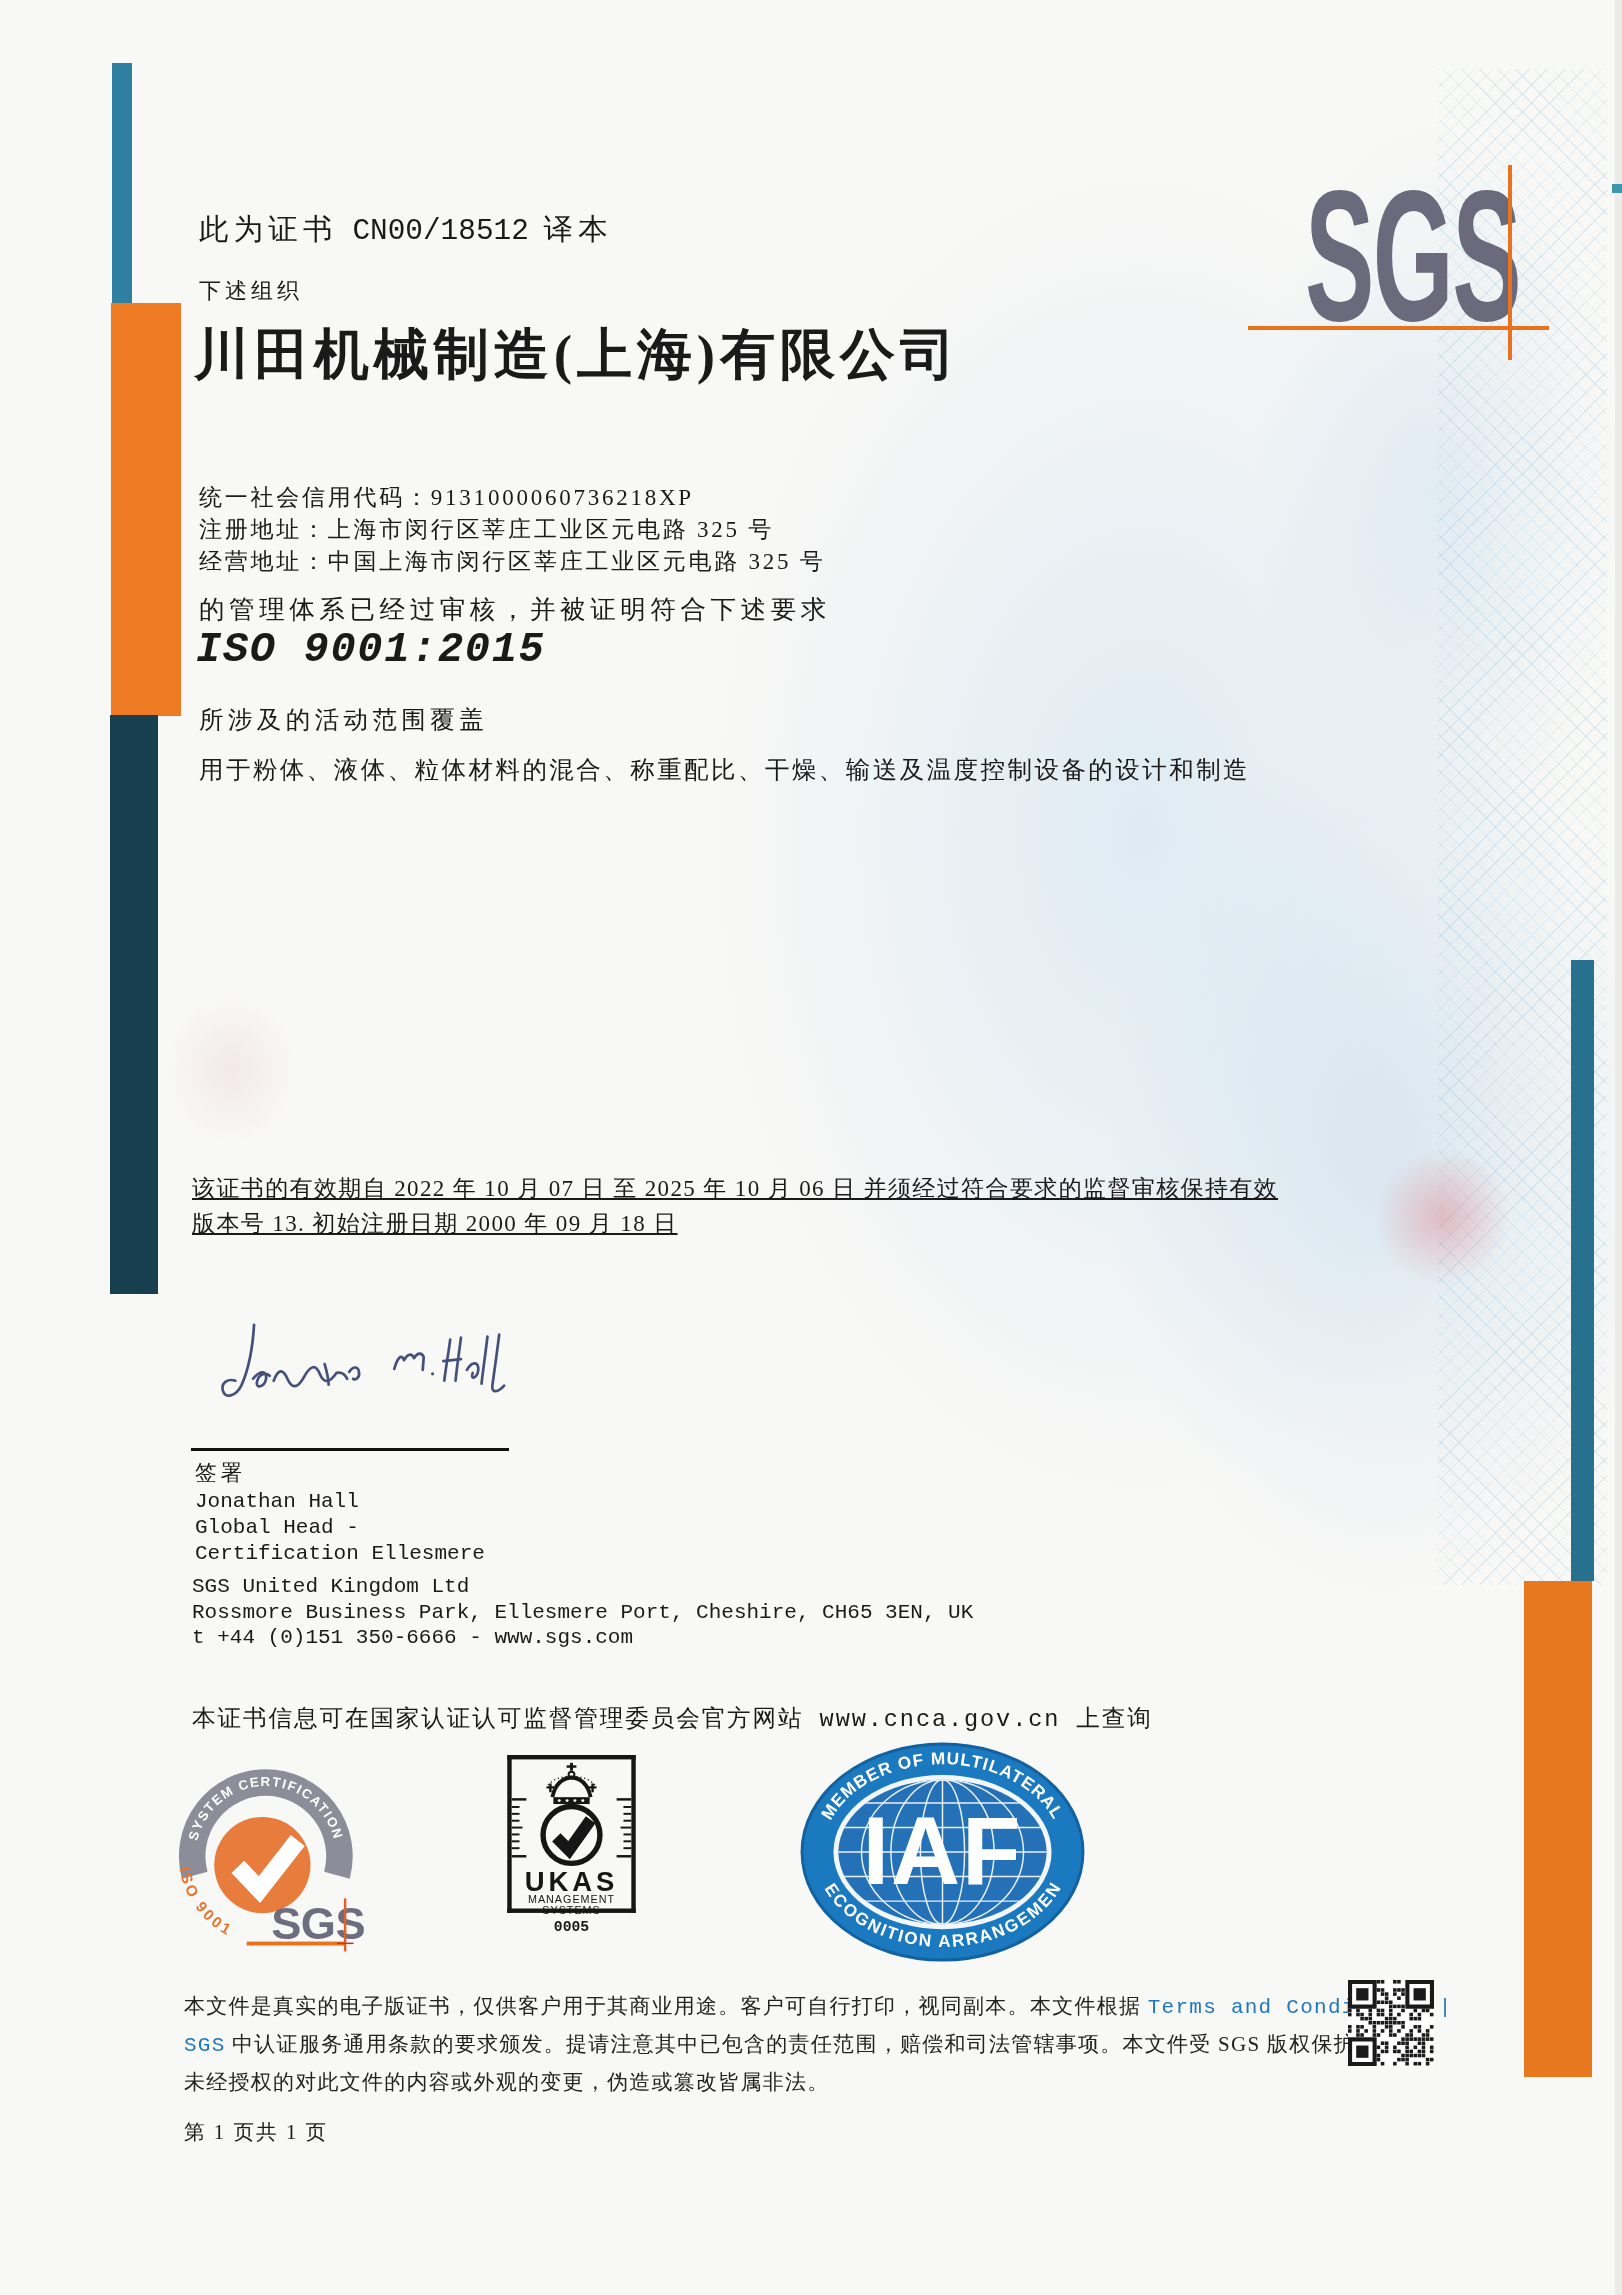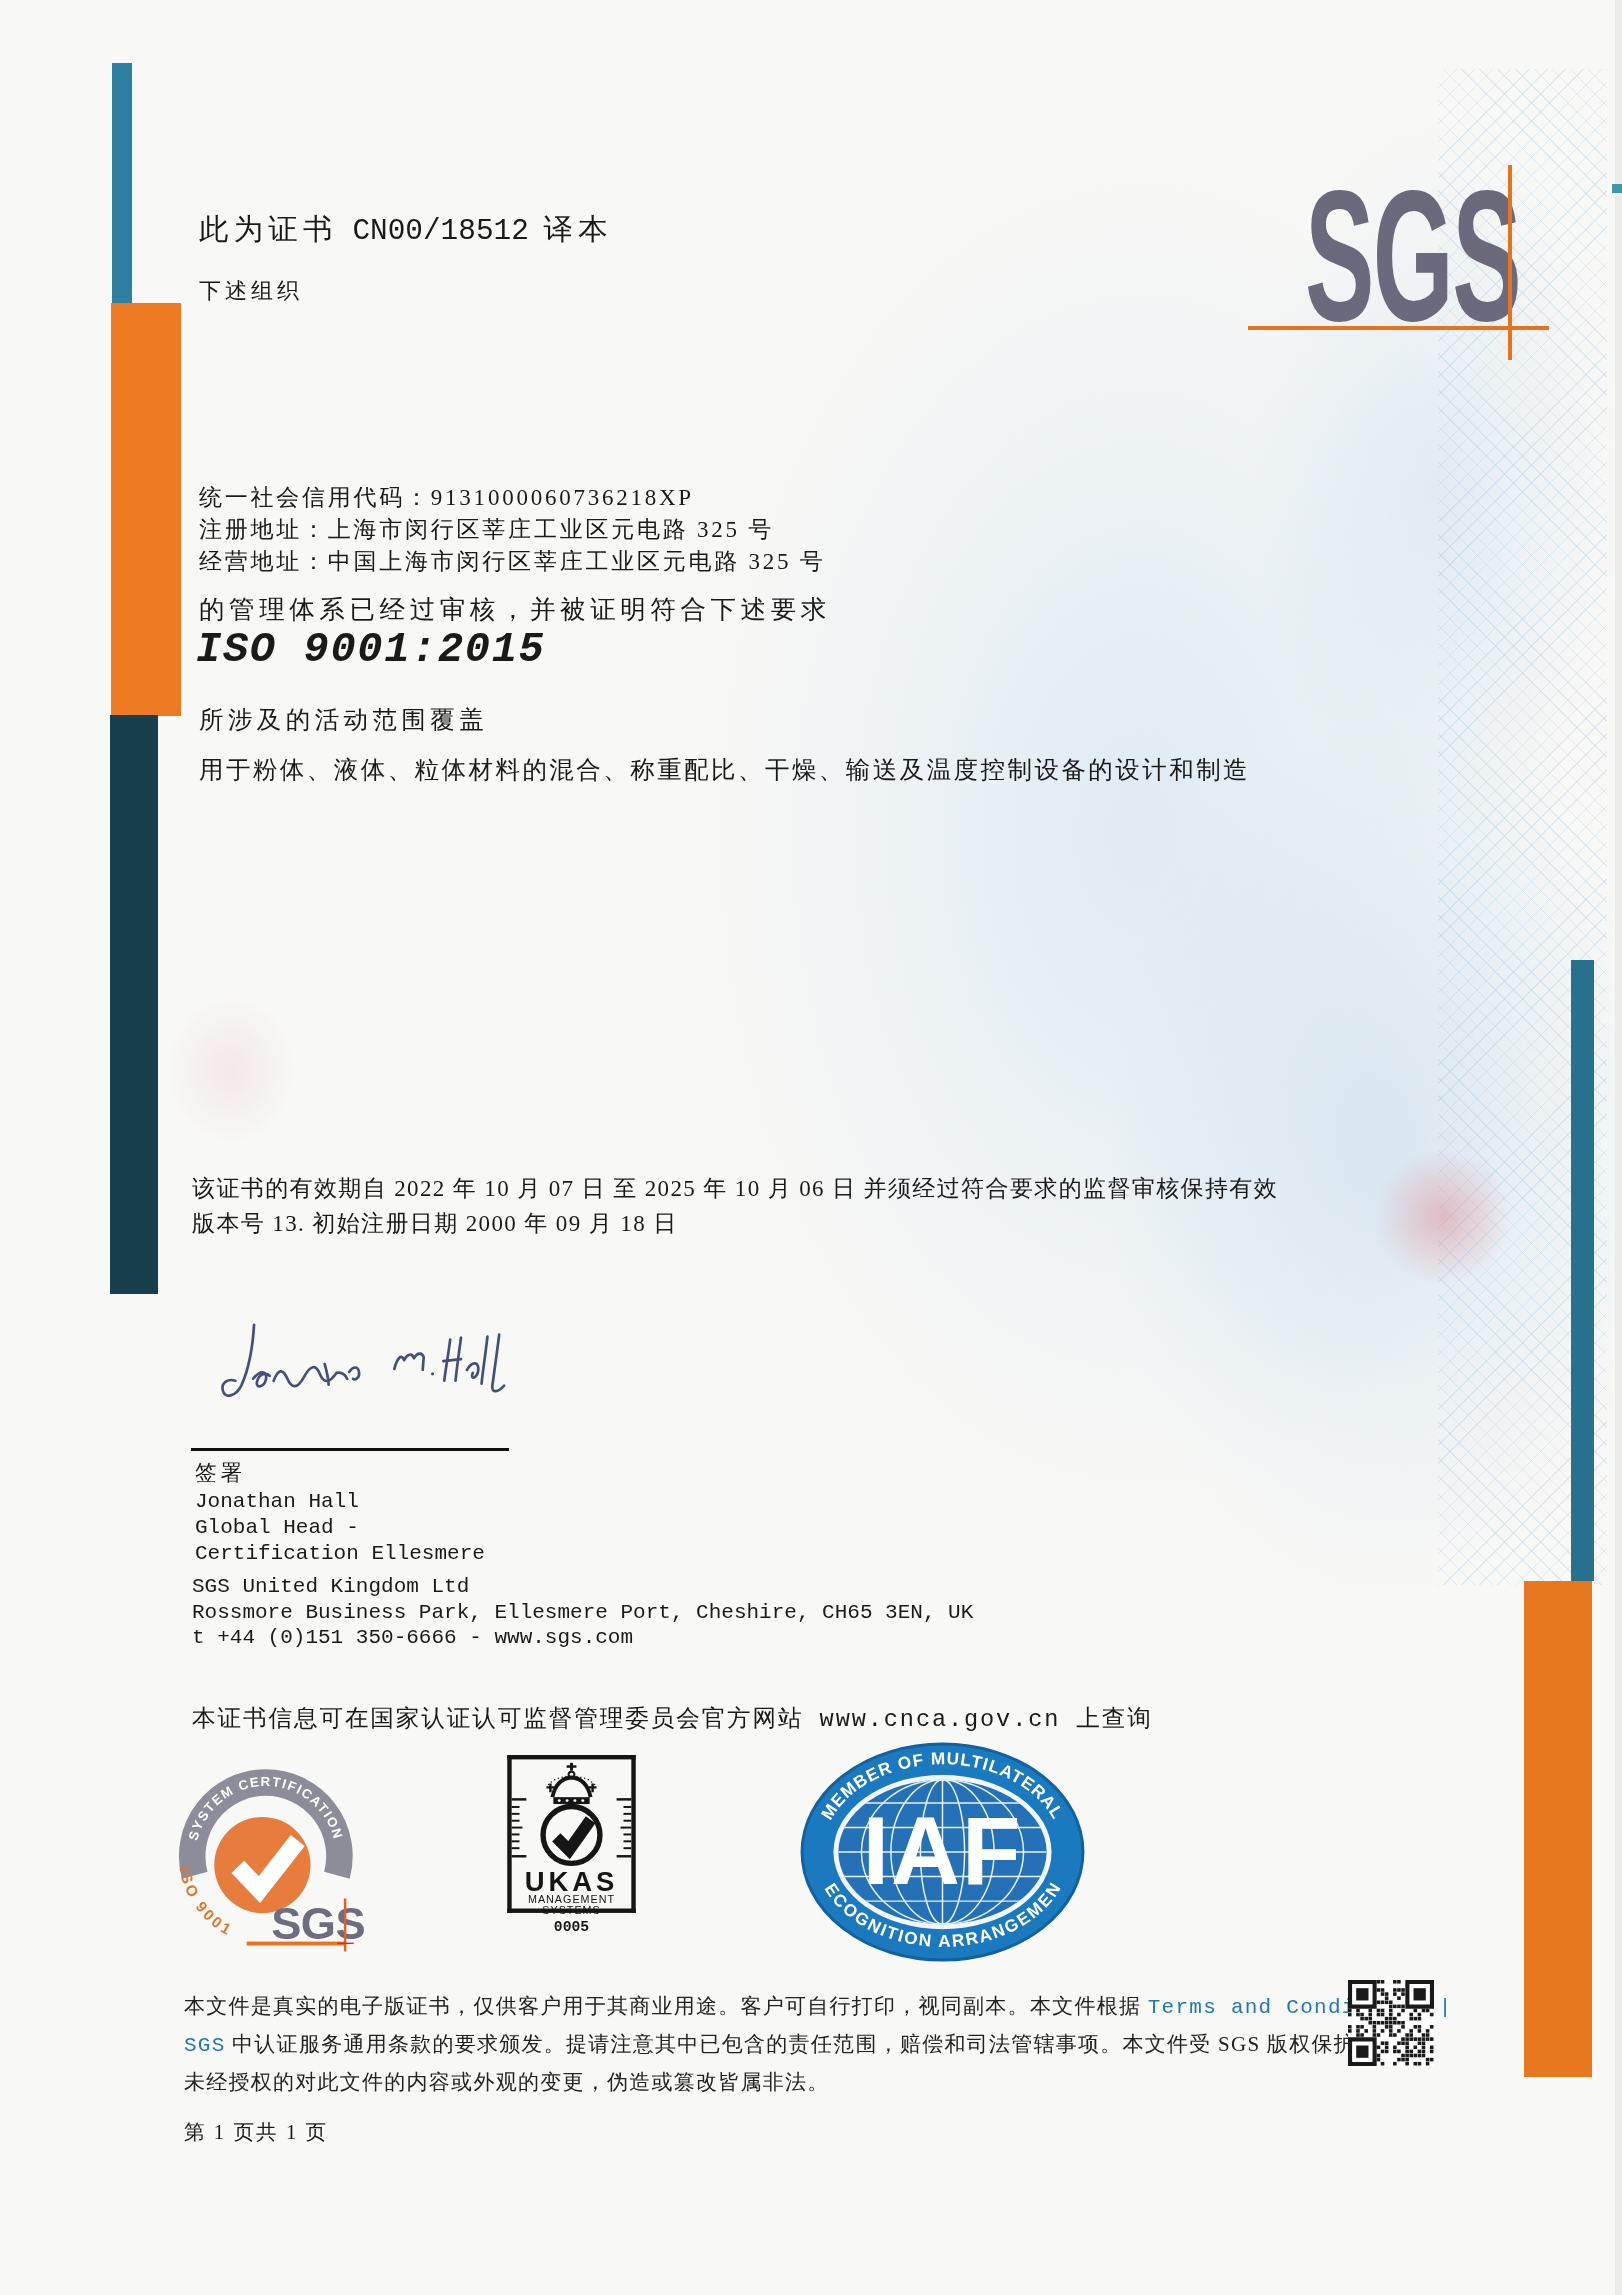--- a/index.html
+++ b/index.html
@@ -49,21 +49,21 @@
   .zh { letter-spacing:.18em; }
   .mono { font-family:"Liberation Mono","DejaVu Sans Mono",monospace; }
   .cert-line    { left:199px; top:210px;  font-size:29.4px; }
   .org-intro    { left:199px; top:276px;  font-size:22px; }
   .company-name { left:194px; top:318px;  font-size:55px; font-weight:bold; letter-spacing:.09em; }
   .info-block   { left:199px; top:482px;  font-size:23px; line-height:32px; letter-spacing:.12em; }
   .audit-line   { left:199px; top:592px; font-size:25.5px; }
   .standard     { left:196px; top:626px; font-size:42px; font-weight:bold; letter-spacing:.04em;font-style:italic; }
   .scope-head   { left:199px; top:703px; font-size:24.5px; }
   .scope-text   { left:199px; top:753px; font-size:24.5px; letter-spacing:.1em; }
-  .validity     { left:192px; top:1171px; font-size:23px; line-height:35px; letter-spacing:.06em; }
+  .validity     { left:192px; top:1171px; font-size:23px; line-height:35px; letter-spacing:.06em;text-decoration:underline; }
   .sig-image    { position:absolute; left:206px; top:1311px; }
   .sig-rule     { position:absolute; left:191px; top:1448px; width:318px; height:2.5px; background:#111; }
   .sig-label    { left:195px; top:1458px; font-size:21.6px; }
   .sig-en       { left:195px; top:1489px; font-size:21px; line-height:26px; }
   .issuer       { left:192px; top:1574px; font-size:21px; line-height:25.5px; }
   .cnca-line    { left:192px; top:1702px; font-size:23.6px; letter-spacing:.08em;font-family:Liberation Mono, monospace; }
   .disclaimer   { left:184px; top:1988px; font-size:21px; line-height:36px; letter-spacing:.06em; color:#222; }
   .link-blue    { color:#2176bd; }
   .page-footer  { left:184px; top:2118px; font-size:20.6px; letter-spacing:.1em; }
 
@@ -94,20 +94,21 @@
   <div class="bar bar-orange-right"></div>
   <div class="tick-teal-right"></div>
 
   <div class="sgs-logo-text">SGS</div>
   <div class="sgs-hline"></div>
   <div class="sgs-vline"></div>
 
   <div class="tx cert-line"><span class="zh">此为证书</span>&nbsp;&nbsp;<span class="mono">CN00/18512</span>&nbsp;&nbsp;<span class="zh">译本</span></div>
 
   <div class="tx org-intro zh">下述组织</div>
+  <div class="tx company-name">川田机械制造(上海)有限公司</div>
 
   <div class="tx info-block">
     <div>统一社会信用代码：9131000060736218XP</div>
     <div>注册地址：上海市闵行区莘庄工业区元电路 325 号</div>
     <div>经营地址：中国上海市闵行区莘庄工业区元电路 325 号</div>
   </div>
 
   <div class="tx audit-line zh">的管理体系已经过审核，并被证明符合下述要求</div>
   <div class="tx standard mono">ISO 9001:2015</div>
   <div class="tx scope-head zh">所涉及的活动范围覆盖</div>

